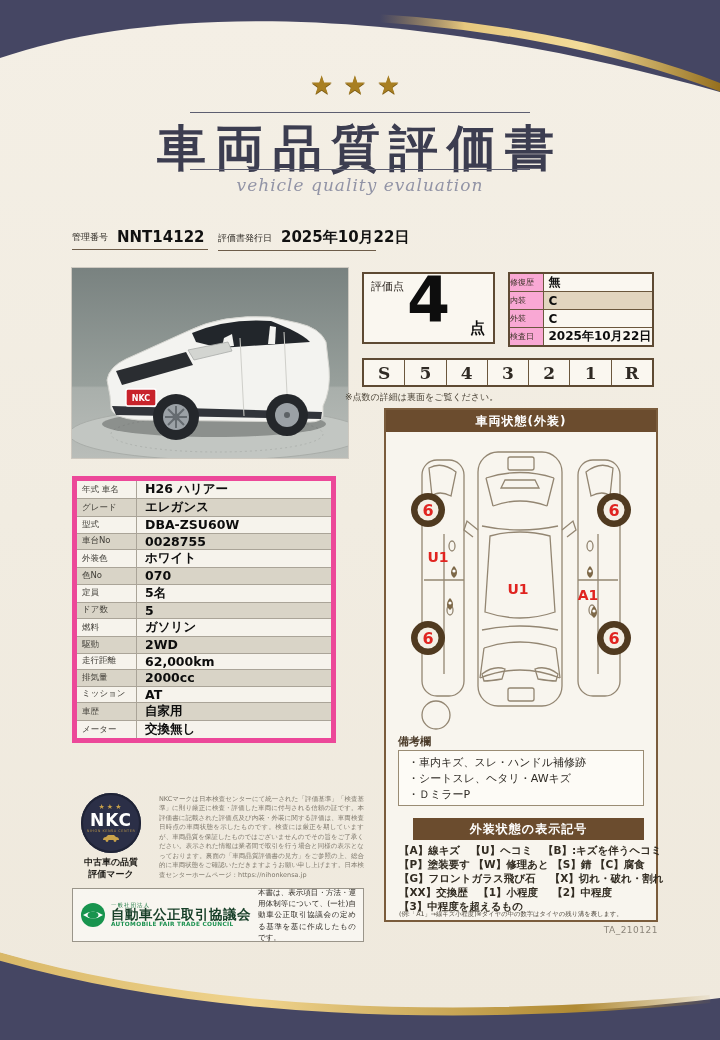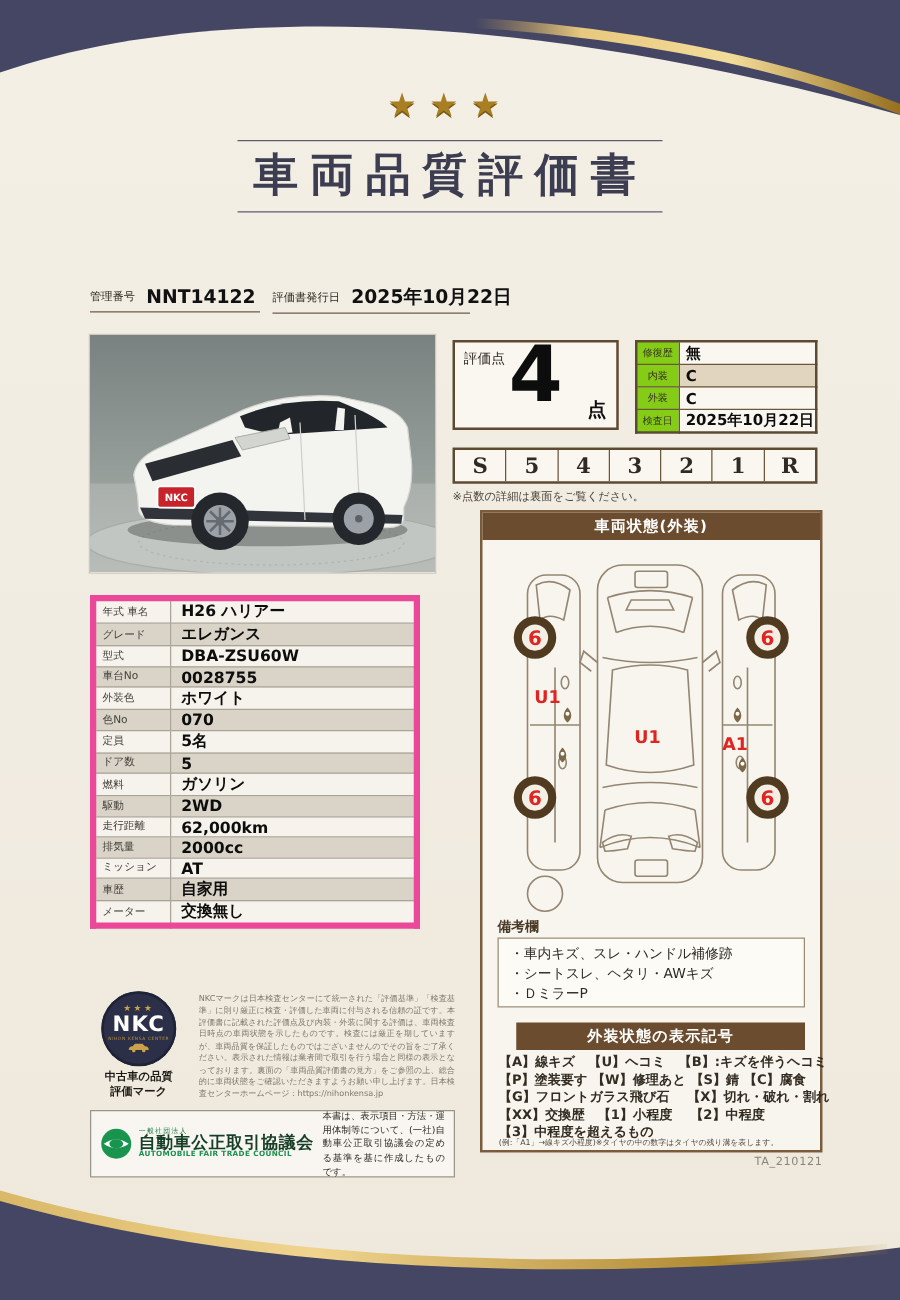--- a/index.html
+++ b/index.html
@@ -8,50 +8,50 @@
   .page { position:relative; width:720px; height:1040px; margin:0 auto; overflow:hidden; background:#454663; }
   .bg-svg { position:absolute; inset:0; }
   .abs { position:absolute; }
 
   
   .stars { top:70px; left:0; width:720px; text-align:center; font-size:26px; letter-spacing:10px; color:#a87f22;
            text-shadow:0 1px 0 #7a5a14; }
   .rule { left:50%; transform:translateX(-50%); width:340px; border-top:1.5px solid #5d5e70; }
   .rule-top { top:112px; } .rule-bottom { top:169px; }
   .doc-title { top:116px; left:0; width:720px; text-align:center; font-family:"DejaVu Serif","Liberation Serif",serif;
-               font-size:36px; font-weight:bold; letter-spacing:9px; color:#3c3d50; }
+               font-size:49px; font-weight:bold; letter-spacing:9px; color:#3c3d50; }
   .doc-sub { top:175px; left:0; width:720px; text-align:center; font-family:"DejaVu Serif","Liberation Serif",serif;
              font-style:italic; font-size:17px; letter-spacing:1px; color:#9294a6; }
 
   
   .meta-group { display:flex; align-items:flex-end; gap:9px; border-bottom:1.5px solid #6d5c49; padding-bottom:3px; }
   .meta-label { font-size:9px; color:#2e2a24; padding-bottom:2px; white-space:nowrap; }
   .meta-value { font-size:15px; font-weight:bold; color:#111; white-space:nowrap; }
   .meta-1 { top:228px; left:72px; width:136px; }
   .meta-2 { top:228px; left:218px; width:158px; }
 
   
   .photo { top:268px; left:72px; width:276px; height:190px; box-shadow:0 0 0 1px rgba(0,0,0,.15); }
 
   
   .score-box { top:272px; left:362px; width:133px; height:72px; background:#faf7f0; border:2px solid #5e4a33; }
   .score-label { position:absolute; top:5px; left:7px; font-size:11px; color:#2c2620; }
   .score-value { position:absolute; top:-8px; left:0; width:100%; text-align:center; font-size:62px; font-weight:bold; color:#0d0d0d; line-height:1.1; }
   .score-unit { position:absolute; right:8px; bottom:4px; font-size:15px; font-weight:bold; color:#0d0d0d; }
   .info-table { top:272px; left:508px; width:146px; height:72px; border-collapse:collapse; background:#faf7f0; }
   .info-table td { border:1px solid #6b573d; height:18px; }
-  .info-table td.lbl { width:34px; background:#84cc16; font-size:8px; color:#3a3226; text-align:center; }
+  .info-table td.lbl { width:34px; background:#f9a8d4; font-size:8px; color:#3a3226; text-align:left; }
   .info-table td.val { font-size:12px; font-weight:bold; color:#0d0d0d; padding-left:5px; white-space:nowrap; }
   .info-table tr:nth-child(2) td.val { background:#e2d5bf; }
   .info-table { border:2px solid #5e4a33; }
   .scale { top:358px; left:362px; width:292px; height:29px; display:flex; background:#faf7f0; border:2px solid #5e4a33; }
   .scale .cell { flex:1; border-right:1px solid #6b573d; display:flex; align-items:center; justify-content:center;
                  font-size:17px; font-weight:bold; color:#2f2a24; font-family:"DejaVu Serif","Liberation Serif",serif; }
   .scale .cell:last-child { border-right:none; }
-  .scale-note { top:391px; left:362px; font-size:9px; color:#4a4336; }
+  .scale-note { top:391px; left:345px; font-size:9px; color:#4a4336; }
 
   
   .veh-table { top:476px; left:72px; width:264px; border-collapse:collapse; border:5px solid #ec4899; background:#f6f3ec; }
   .veh-table td { border:1px solid #aaa498; }
   .veh-table td.lbl { width:62px; font-size:8.5px; color:#43403a; text-align:left; padding:0 0 0 5px; height:16.5px; }
   .veh-table td.val { font-size:12.5px; font-weight:bold; color:#0d0d0d; padding-left:8px; white-space:nowrap; }
   .veh-table tr:nth-child(even) { background:#d9d4c7; }
   .veh-table tr.remarks-row td { height:52px; vertical-align:top; }
   .veh-table tr.remarks-row td.lbl { padding-top:18px; }
 
@@ -121,20 +121,21 @@
     <rect x="0" y="0" width="720" height="1040" fill="#454663"></rect>
     <path d="M0,58 C150,6 400,2 720,92 L720,998 C520,1024 230,1020 0,953 Z" fill="url(#paper)"></path>
     <path d="M330,16 C480,20 620,48 722,88" fill="none" stroke="url(#goldTop)" stroke-width="8"></path>
     <path d="M-2,956 C200,1014 450,1023 710,999" fill="none" stroke="url(#goldBottom)" stroke-width="8"></path>
   </svg>
 
   <div class="abs stars">★★★</div>
   <div class="abs rule rule-top"></div>
   <div class="abs doc-title">車両品質評価書</div>
   <div class="abs rule rule-bottom"></div>
+  <div class="abs doc-sub">vehicle quality evaluation</div>
 
   <div class="abs meta-group meta-1">
     <span class="meta-label">管理番号</span>
     <span class="meta-value">NNT14122</span>
   </div>
   <div class="abs meta-group meta-2">
     <span class="meta-label">評価書発行日</span>
     <span class="meta-value">2025年10月22日</span>
   </div>
 

